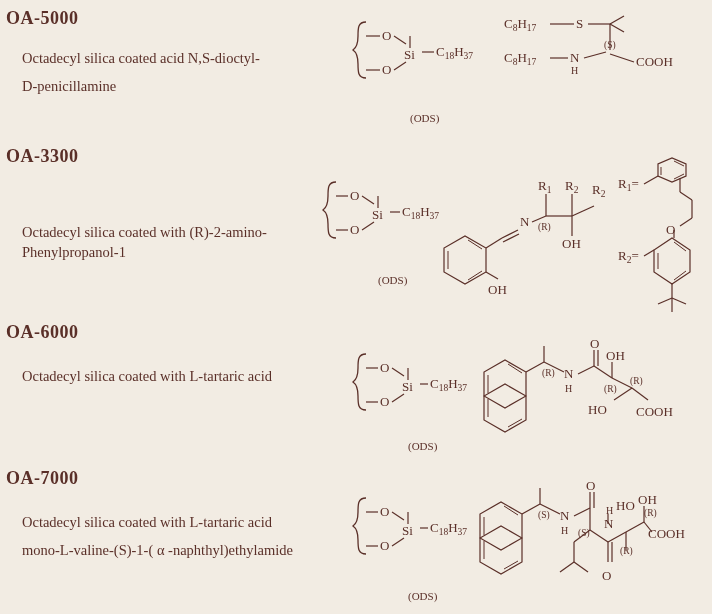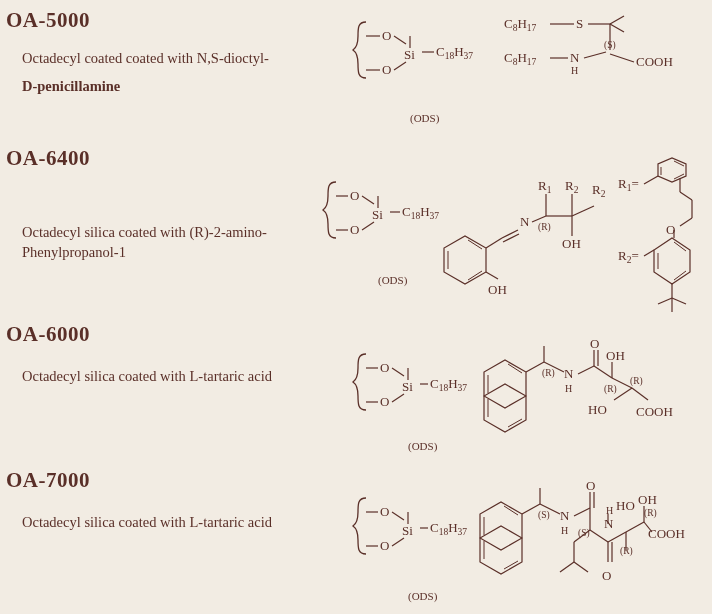--- a/index.html
+++ b/index.html
@@ -8,21 +8,21 @@
     background:#f2ece3;
     font-family:"Liberation Serif", serif;
     color:#5a2f28;
     position:relative;
     overflow:hidden;
   }
   .page{position:relative;width:712px;height:614px;}
   .entry{position:absolute;left:0;width:712px;}
   .code{
     position:absolute;
-    font-size:21px;
+    font-size:18px;
     font-weight:bold;
     letter-spacing:0.5px;
     color:#5a2f28;
     white-space:nowrap;
   }
   .desc{
     position:absolute;
     font-size:14.5px;
     line-height:25px;
     color:#5a2f28;
@@ -43,22 +43,22 @@
   .stereo{font-size:9.5px;}
   line,polyline,path,polygon{stroke:#5a2f28;}
 </style>
 </head>
 <body>
 
 <div class="page">
 
   <div class="entry" style="top:0;height:140px;">
     <div class="code" style="left:6px;top:8px;">OA-5000</div>
-    <div class="desc" style="left:22px;top:46px;">Octadecyl coated coated with N,S-dioctyl-</div>
-    <div class="desc" style="left:22px;top:74px;font-weight:bold;">D-penicillamine</div>
+    <div class="desc" style="left:22px;top:46px;">Octadecyl silica coated acid N,S-dioctyl-</div>
+    <div class="desc" style="left:22px;top:74px;">D-penicillamine</div>
 
     <div class="struct" style="left:352px;top:14px;">
       <svg width="330" height="100" viewBox="0 0 330 100">
 
         <path d="M14,8 C6,8 6,14 6,22 C6,30 4,34 1,36 C4,38 6,42 6,50 C6,58 6,64 14,64" fill="none" stroke-width="1.3"></path>
 
         <line x1="14" y1="22" x2="28" y2="22" stroke-width="1.2"></line>
         <text class="atom" x="30" y="26">O</text>
         <line x1="42" y1="22" x2="54" y2="30" stroke-width="1.2"></line>
 
@@ -90,21 +90,21 @@
 
         <text class="stereo" x="252" y="34">(S)</text>
         <line x1="258" y1="40" x2="282" y2="48" stroke-width="1.2"></line>
         <text class="atom" x="284" y="52">COOH</text>
       </svg>
       <div class="ods-label" style="left:58px;top:98px;">(ODS)</div>
     </div>
   </div>
 
   <div class="entry" style="top:140px;height:170px;">
-    <div class="code" style="left:6px;top:6px;">OA-6400</div>
+    <div class="code" style="left:6px;top:6px;">OA-3300</div>
     <div class="desc" style="left:22px;top:44px;margin-top:36px;">Octadecyl silica coated with (R)-2-amino-</div>
     <div class="desc" style="left:22px;top:100px;">Phenylpropanol-1</div>
 
     <div class="struct" style="left:322px;top:24px;">
       <svg width="380" height="150" viewBox="0 0 380 150">
 
         <path d="M14,18 C6,18 6,24 6,32 C6,40 4,44 1,46 C4,48 6,52 6,60 C6,68 6,74 14,74" fill="none" stroke-width="1.3"></path>
         <line x1="14" y1="32" x2="26" y2="32" stroke-width="1.2"></line>
         <text class="atom" x="28" y="36">O</text>
         <line x1="40" y1="32" x2="52" y2="40" stroke-width="1.2"></line>
@@ -226,20 +226,21 @@
         <line x1="280" y1="48" x2="296" y2="60" stroke-width="1.2"></line>
         <text class="atom" x="284" y="76">COOH</text>
       </svg>
       <div class="ods-label" style="left:56px;top:100px;">(ODS)</div>
     </div>
   </div>
 
   <div class="entry" style="top:462px;height:152px;">
     <div class="code" style="left:6px;top:6px;">OA-7000</div>
     <div class="desc" style="left:22px;top:48px;">Octadecyl silica coated with L-tartaric acid</div>
+    <div class="desc" style="left:22px;top:76px;">mono-L-valine-(S)-1-( α -naphthyl)ethylamide</div>
 
     <div class="struct" style="left:352px;top:22px;">
       <svg width="330" height="130" viewBox="0 0 330 130">
 
         <path d="M14,14 C6,14 6,20 6,28 C6,36 4,40 1,42 C4,44 6,48 6,56 C6,64 6,70 14,70" fill="none" stroke-width="1.3"></path>
         <line x1="14" y1="28" x2="26" y2="28" stroke-width="1.2"></line>
         <text class="atom" x="28" y="32">O</text>
         <line x1="40" y1="28" x2="52" y2="36" stroke-width="1.2"></line>
         <line x1="14" y1="62" x2="26" y2="62" stroke-width="1.2"></line>
         <text class="atom" x="28" y="66">O</text>

